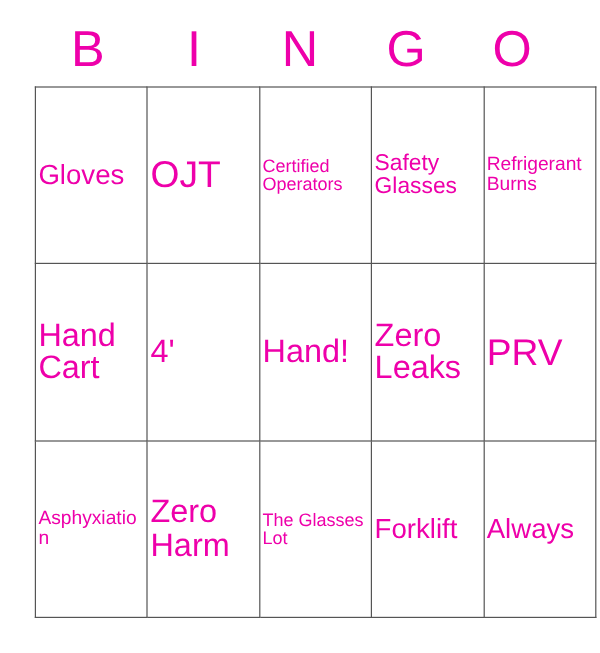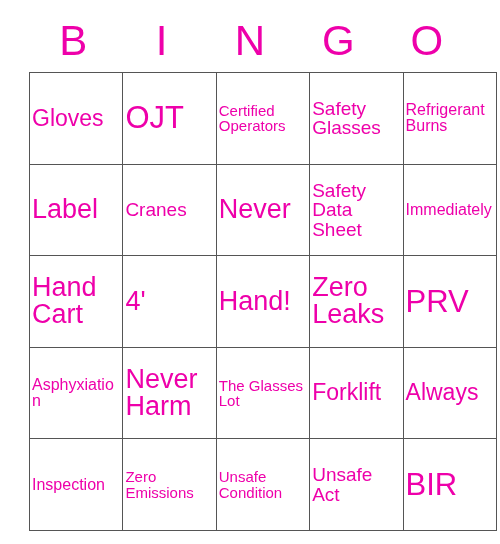--- a/index.html
+++ b/index.html
@@ -84,43 +84,29 @@
   <table class="grid">
     <tbody>
       <tr>
         <td class="fs-l">Gloves</td>
         <td class="fs-xxl">OJT</td>
         <td class="fs-s">Certified Operators</td>
         <td class="fs-m">Safety Glasses</td>
         <td class="fs-xs">Refrigerant Burns</td>
       </tr>
       <tr>
-        <td class="fs-xl">Label</td>
-        <td class="fs-m">Cranes</td>
-        <td class="fs-xl">Never</td>
-        <td class="fs-m">Safety Data Sheet</td>
-        <td class="fs-xs">Immediately</td>
-      </tr>
-      <tr>
         <td class="fs-xl">Hand Cart</td>
         <td class="fs-xl">4'</td>
         <td class="fs-xl">Hand!</td>
         <td class="fs-xl">Zero Leaks</td>
         <td class="fs-xxl">PRV</td>
       </tr>
       <tr>
         <td class="fs-xs">Asphyxiation</td>
-        <td class="fs-xl">Never Harm</td>
+        <td class="fs-xl">Zero Harm</td>
         <td class="fs-s">The Glasses Lot</td>
         <td class="fs-l">Forklift</td>
         <td class="fs-l">Always</td>
-      </tr>
-      <tr>
-        <td class="fs-xs">Inspection</td>
-        <td class="fs-s">Zero Emissions</td>
-        <td class="fs-s">Unsafe Condition</td>
-        <td class="fs-m">Unsafe Act</td>
-        <td class="fs-xxl">BIR</td>
       </tr>
     </tbody>
   </table>
 
 </div>
 
 </body></html>

